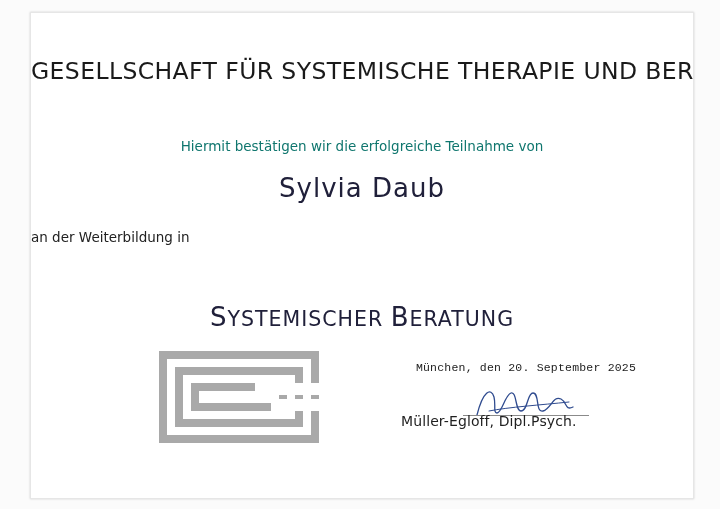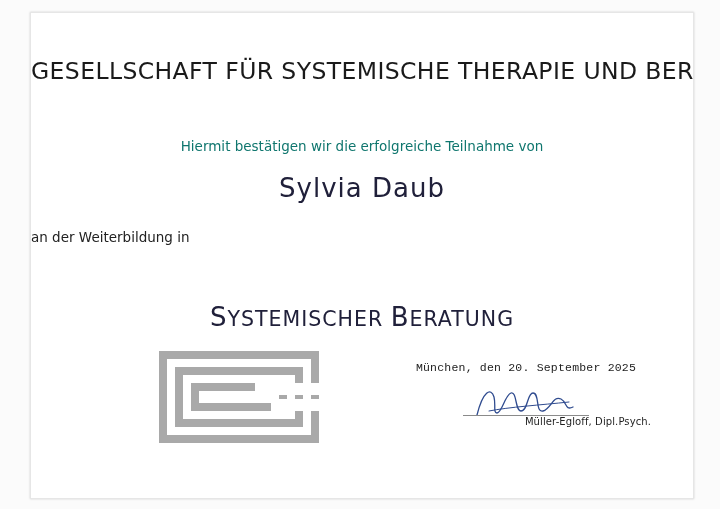--- a/index.html
+++ b/index.html
@@ -149,22 +149,22 @@
     width: 126px;
     height: 1px;
     background: #8a8a8a;
   }
 
   .sig-block {
     position: absolute;
     left: 370px;
     top: 402px;
     width: 250px;
-    text-align: right;
-    font-size: 10px;
+    text-align: left;
+    font-size: 14px;
     line-height: 13px;
     color: #1f1f1f;
   }
   .sig-block .l1 { letter-spacing: 0.1px; }
   .sig-block .l2 { }
   .sig-block .l3 { }
 </style>
 </head>
 <body>
 

